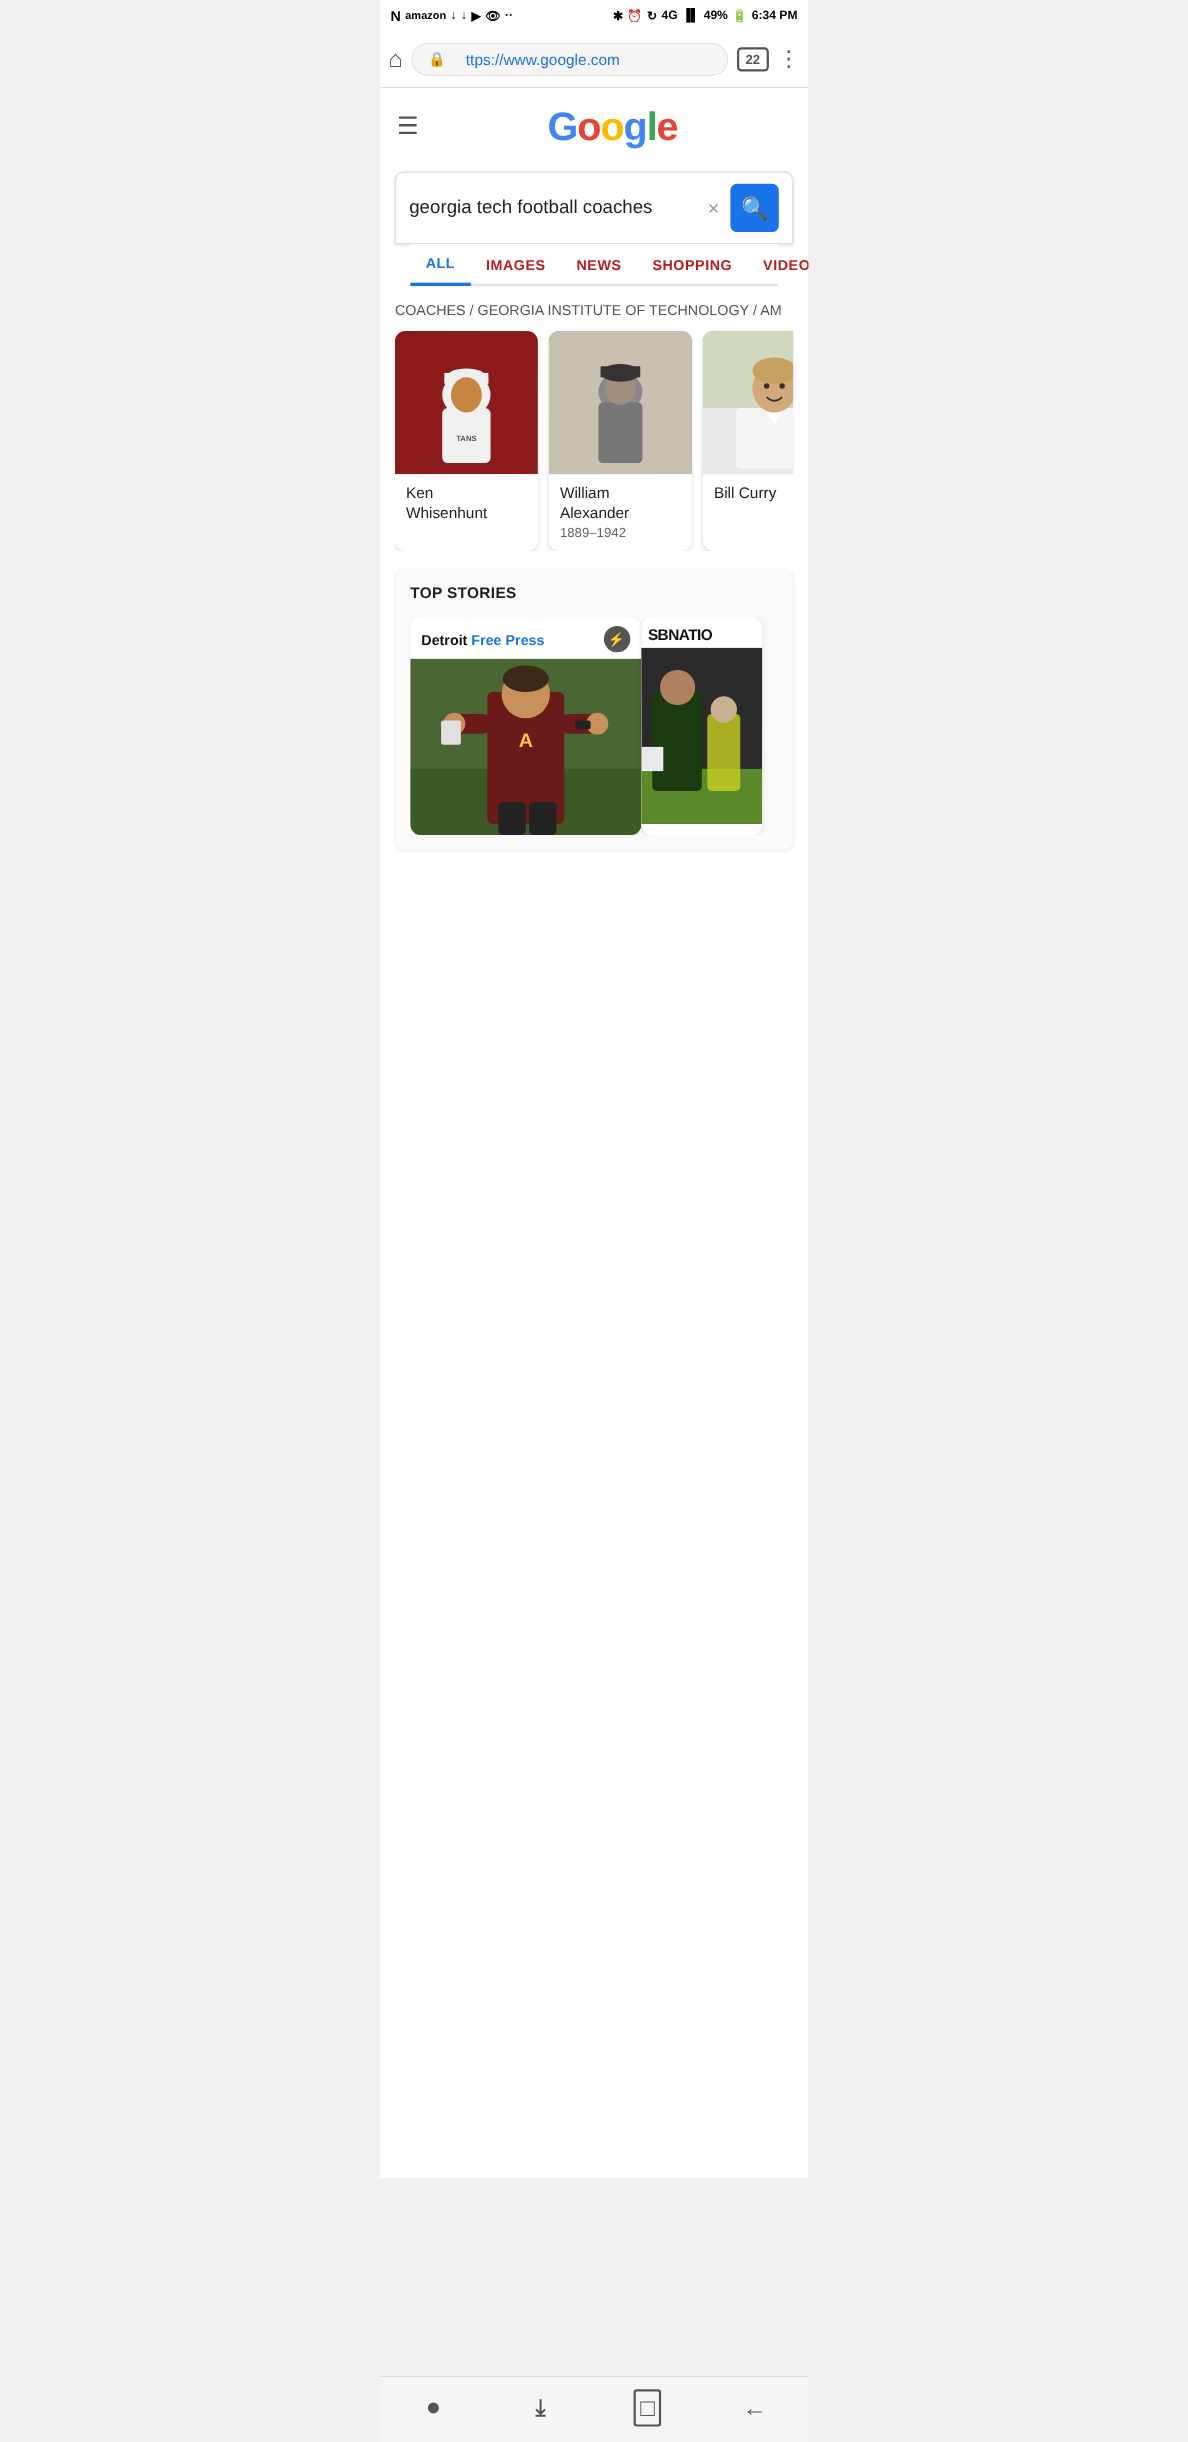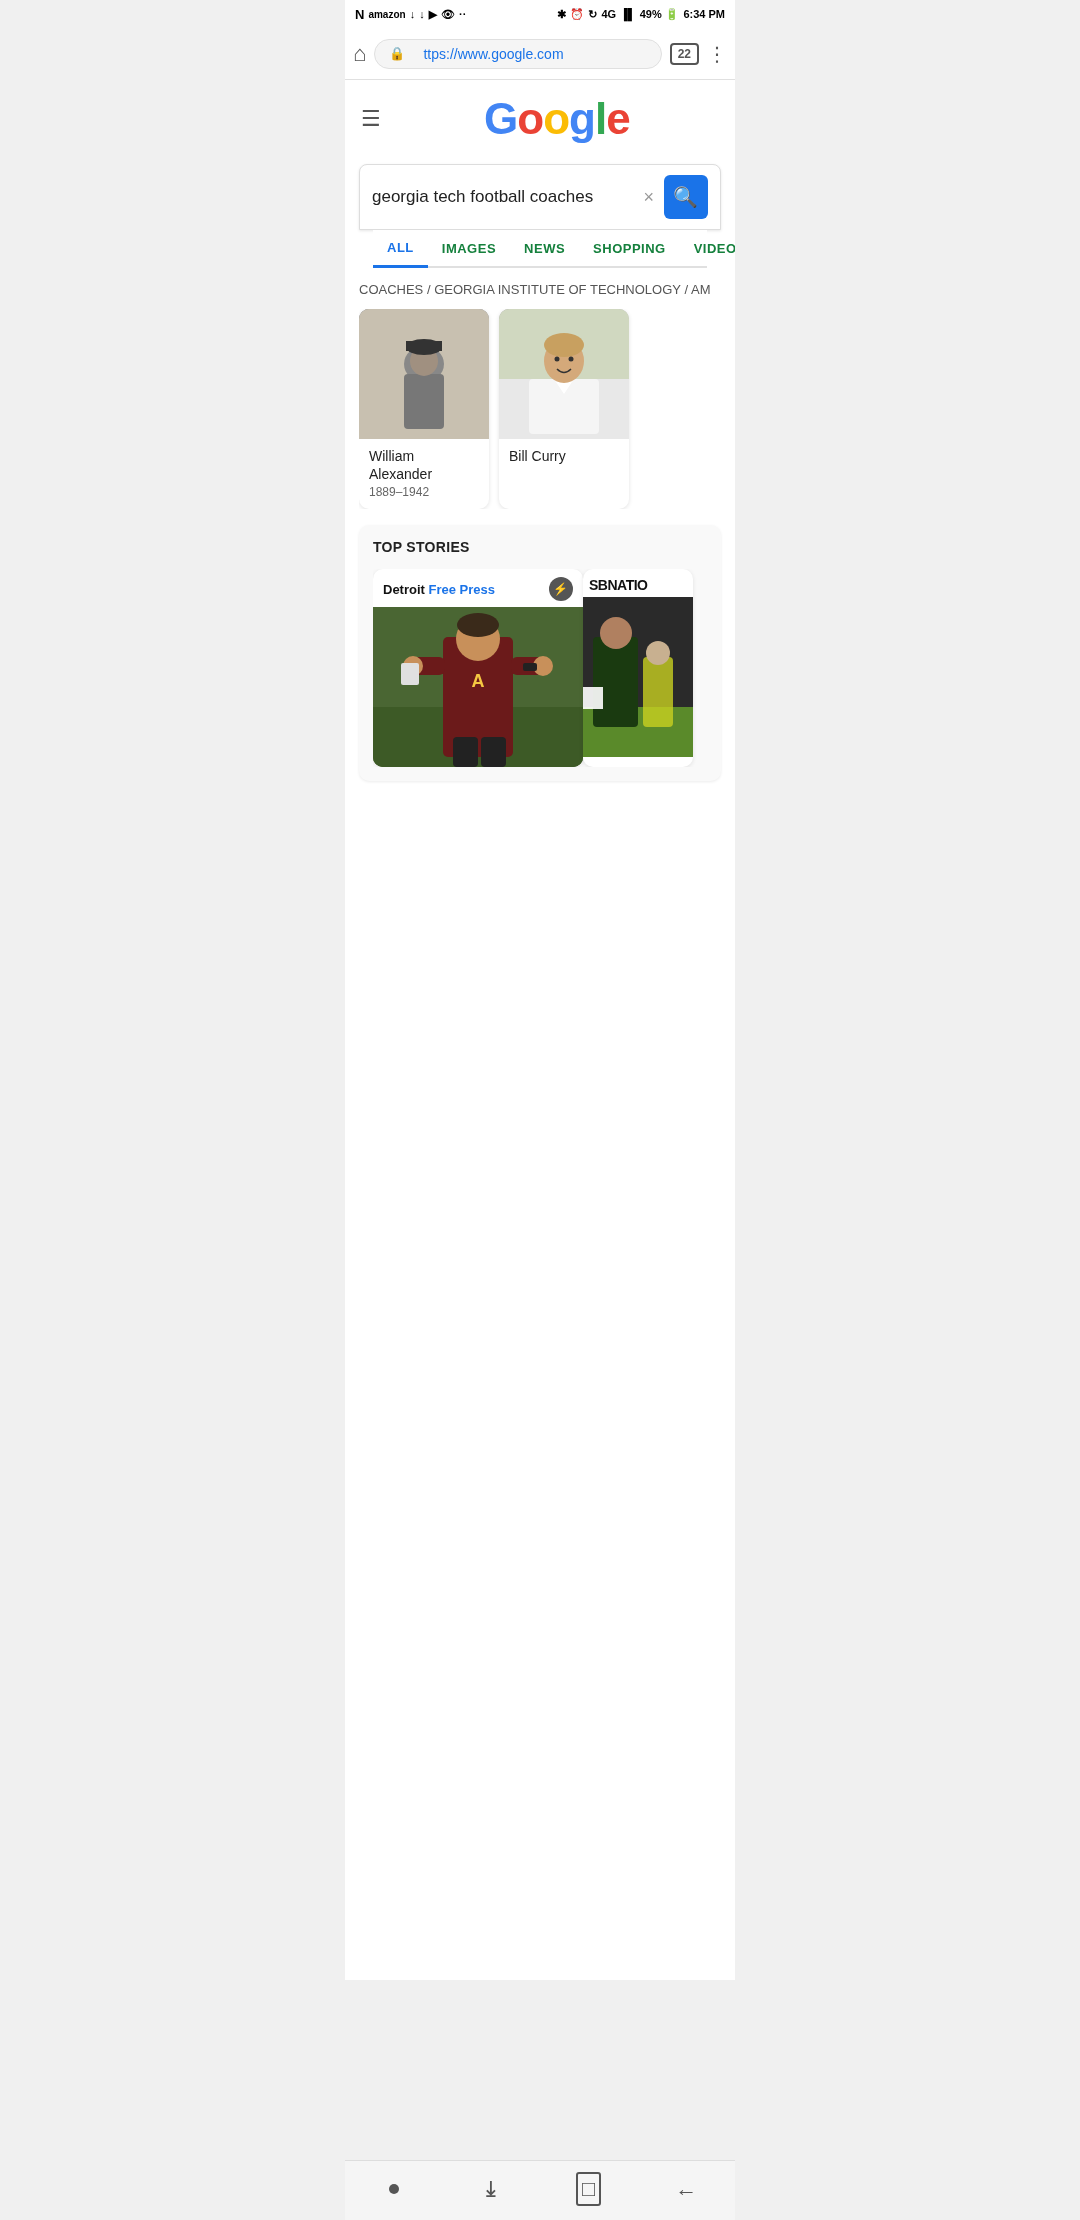--- a/index.html
+++ b/index.html
@@ -104,21 +104,21 @@
       align-items: center;
       padding: 14px 16px 10px 16px;
       gap: 14px;
     }
     .hamburger-icon {
       font-size: 22px;
       color: #555;
       cursor: pointer;
     }
     .google-logo {
-      font-size: 44px;
+      font-size: 36px;
       font-weight: bold;
       letter-spacing: -1px;
       flex: 1;
       text-align: center;
     }
     .g-blue { color: #4285F4; }
     .g-red { color: #EA4335; }
     .g-yellow { color: #FBBC05; }
     .g-green { color: #34A853; }
 
@@ -167,21 +167,21 @@
       display: flex;
       border-bottom: 2px solid #e0e0e0;
       margin: 0 14px;
       background: #fff;
       align-items: flex-end;
     }
     .tab {
       padding: 10px 14px;
       font-size: 13px;
       font-weight: 600;
-      color: #15803d;
+      color: #b91c1c;
       cursor: pointer;
       letter-spacing: 0.5px;
     }
     .tab.active {
       color: #1a73e8;
       border-bottom: 3px solid #1a73e8;
       margin-bottom: -2px;
     }
 
     
@@ -420,20 +420,41 @@
   <div class="coaches-section">
     <div class="coaches-breadcrumb">
       <span>COACHES</span>
       <span> / </span>
       <span>GEORGIA INSTITUTE OF TECHNOLOGY</span>
       <span> / AM</span>
     </div>
 
     <div class="coaches-row">
 
+      <div class="coach-card">
+        <div class="coach-photo ken">
+          <svg width="130" height="130">
+
+            <rect width="130" height="130" fill="#8B1A1A"></rect>
+
+            <ellipse cx="65" cy="58" rx="22" ry="20" fill="#f0f0f0"></ellipse>
+            <rect x="43" y="70" width="44" height="50" rx="5" fill="#f0f0f0"></rect>
+
+            <ellipse cx="65" cy="44" rx="20" ry="10" fill="#f0f0f0"></ellipse>
+            <rect x="45" y="38" width="40" height="10" fill="#f0f0f0"></rect>
+
+            <ellipse cx="65" cy="58" rx="14" ry="16" fill="#c68642"></ellipse>
+
+            <text x="65" y="100" text-anchor="middle" fill="#555" font-size="7" font-weight="bold">TANS</text>
+          </svg>
+        </div>
+        <div class="coach-info">
+          <div class="coach-name">Ken<br>Whisenhunt</div>
+        </div>
+      </div>
 
       <div class="coach-card">
         <div class="coach-photo william">
           <svg width="130" height="130">
 
             <rect width="130" height="130" fill="#b0b0b0"></rect>
 
             <rect x="0" y="0" width="130" height="130" fill="#c8c0b0"></rect>
 
             <ellipse cx="65" cy="55" rx="20" ry="18" fill="#888"></ellipse>

